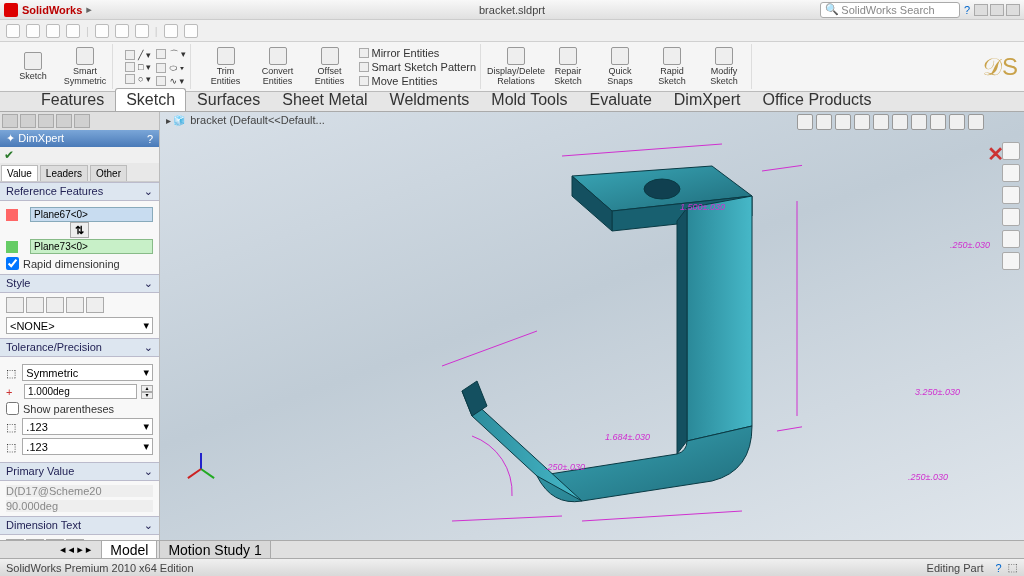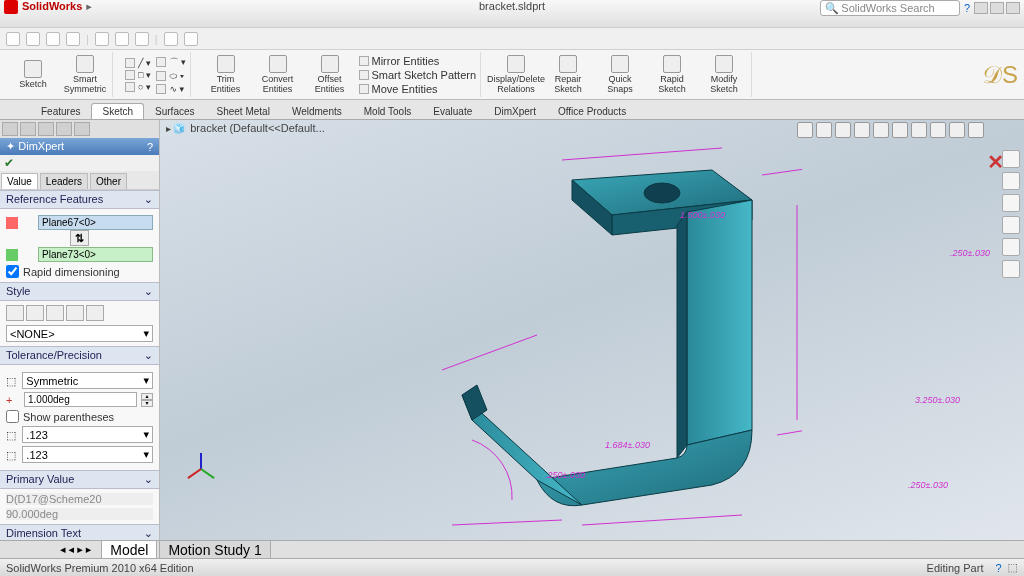--- a/index.html
+++ b/index.html
@@ -1,48 +1,48 @@
 <!DOCTYPE html>
 <html><head>
 <meta charset="utf-8">
 <style>
 * { margin: 0; padding: 0; box-sizing: border-box; font-family: "Segoe UI", Tahoma, Arial, sans-serif; font-size: 11px; }
 body { width: 1024px; height: 576px; background: #e8e8e8; overflow: hidden; display: flex; flex-direction: column; }
-.titlebar { height: 28px; background: linear-gradient(#f8f8f8,#e0e0e0); display: flex; align-items: flex-start; padding: 0 4px; border-bottom: 1px solid #ccc; }
+.titlebar { height: 20px; background: linear-gradient(#f8f8f8,#e0e0e0); display: flex; align-items: center; padding: 0 4px; border-bottom: 1px solid #ccc; }
 .app-icon { width: 14px; height: 14px; background: #d00; border-radius: 2px; margin-right: 4px; }
 .app-name { font-weight: bold; color: #b00; }
 .titlebar .doc { position: absolute; left: 50%; transform: translateX(-50%); color: #444; }
 .titlebar .right { margin-left: auto; display: flex; gap: 4px; align-items: center; }
 .search-box { width: 140px; height: 16px; border: 1px solid #aaa; background: #fff; border-radius: 3px; font-size: 10px; padding: 0 4px; display: flex; align-items: center; color: #888; }
 .qat { height: 22px; background: #f0f0f0; display: flex; align-items: center; padding: 0 6px; gap: 6px; border-bottom: 1px solid #d0d0d0; }
 .qat-btn { width: 14px; height: 14px; border: 1px solid #bbb; background: #fdfdfd; border-radius: 2px; }
 .ribbon { height: 50px; background: #f5f5f5; border-bottom: 1px solid #bbb; display: flex; align-items: center; padding: 2px 6px; gap: 8px; }
 .ribbon-group { display: flex; gap: 6px; align-items: center; padding: 0 4px; border-right: 1px solid #ddd; height: 100%; }
 .r-btn { display: flex; flex-direction: column; align-items: center; justify-content: center; width: 46px; height: 44px; }
 .r-btn .ic { width: 18px; height: 18px; border: 1px solid #999; background: #eee; border-radius: 2px; margin-bottom: 2px; }
 .r-btn span { font-size: 9px; color: #333; text-align: center; line-height: 1.1; }
 .r-small { display: flex; flex-direction: column; gap: 2px; }
 .r-small div { font-size: 9px; color: #333; display: flex; align-items: center; gap: 3px; }
 .r-small .mic { width: 10px; height: 10px; border: 1px solid #aaa; background: #eee; }
 .tabs { height: 20px; background: #e6e6e6; border-bottom: 1px solid #aaa; display: flex; align-items: flex-end; padding-left: 30px; }
-.tab { padding: 2px 10px; font-size: 10px; color: #333; border: 1px solid transparent; border-bottom: none; }
+.tab { padding: 2px 10px; font-size: 16px; color: #333; border: 1px solid transparent; border-bottom: none; }
 .tab.active { background: #fff; border-color: #aaa; border-top-left-radius: 3px; border-top-right-radius: 3px; }
 .workspace { flex: 1; display: flex; position: relative; overflow: hidden; }
 .sidebar { width: 160px; background: #f0f0f0; border-right: 1px solid #bbb; display: flex; flex-direction: column; overflow-y: auto; }
 .fm-tabs { height: 18px; background: #e0e0e0; display: flex; gap: 2px; padding: 2px; }
 .fm-tabs .t { width: 16px; height: 14px; background: #d0d0d0; border: 1px solid #aaa; }
 .panel-title { background: linear-gradient(#7aa6d8,#4a7ab8); color: #fff; padding: 2px 6px; font-size: 11px; display: flex; align-items: center; justify-content: space-between; }
 .panel-ok { height: 16px; padding: 1px 4px; }
 .panel-ok .chk { color: #2a7a2a; font-size: 12px; }
 .sub-tabs { display: flex; background: #e8e8e8; border-bottom: 1px solid #ccc; }
 .sub-tabs .st { padding: 2px 5px; font-size: 10px; border: 1px solid #bbb; border-bottom: none; margin: 2px 1px 0 1px; background: #ddd; }
 .sub-tabs .st.on { background: #fff; }
 .section-h { background: #dde6f0; color: #225; font-size: 10px; padding: 2px 6px; border-top: 1px solid #bbc; border-bottom: 1px solid #bbc; display: flex; justify-content: space-between; }
 .section-b { padding: 4px 6px; background: #f8f8f8; }
-.plane-row { display: flex; align-items: center; gap: 20px; margin: 2px 0; }
+.plane-row { display: flex; align-items: center; gap: 12px; margin: 2px 0; }
 .plane-row .pic { width: 12px; height: 12px; background: #f66; }
 .plane-row .pname { flex: 1; background: #c8dcf0; border: 1px solid #8ab; padding: 1px 3px; font-size: 10px; }
 .plane-row .pname.g { background: #c8f0c8; border-color: #8b8; }
 .chk-row { display: flex; align-items: center; gap: 4px; font-size: 10px; color: #333; margin-top: 3px; }
 .mini-btns { display: flex; gap: 2px; margin-bottom: 4px; }
 .mini-btns .mb { width: 18px; height: 16px; border: 1px solid #aaa; background: #eee; }
 .combo { width: 100%; border: 1px solid #aaa; background: #fff; padding: 1px 3px; font-size: 10px; display: flex; justify-content: space-between; align-items: center; }
 .val-row { display: flex; align-items: center; gap: 4px; margin: 3px 0; }
 .val-row .lic { width: 14px; height: 12px; }
 .val-row .inp { flex: 1; border: 1px solid #aaa; background: #fff; padding: 1px 3px; font-size: 10px; }

